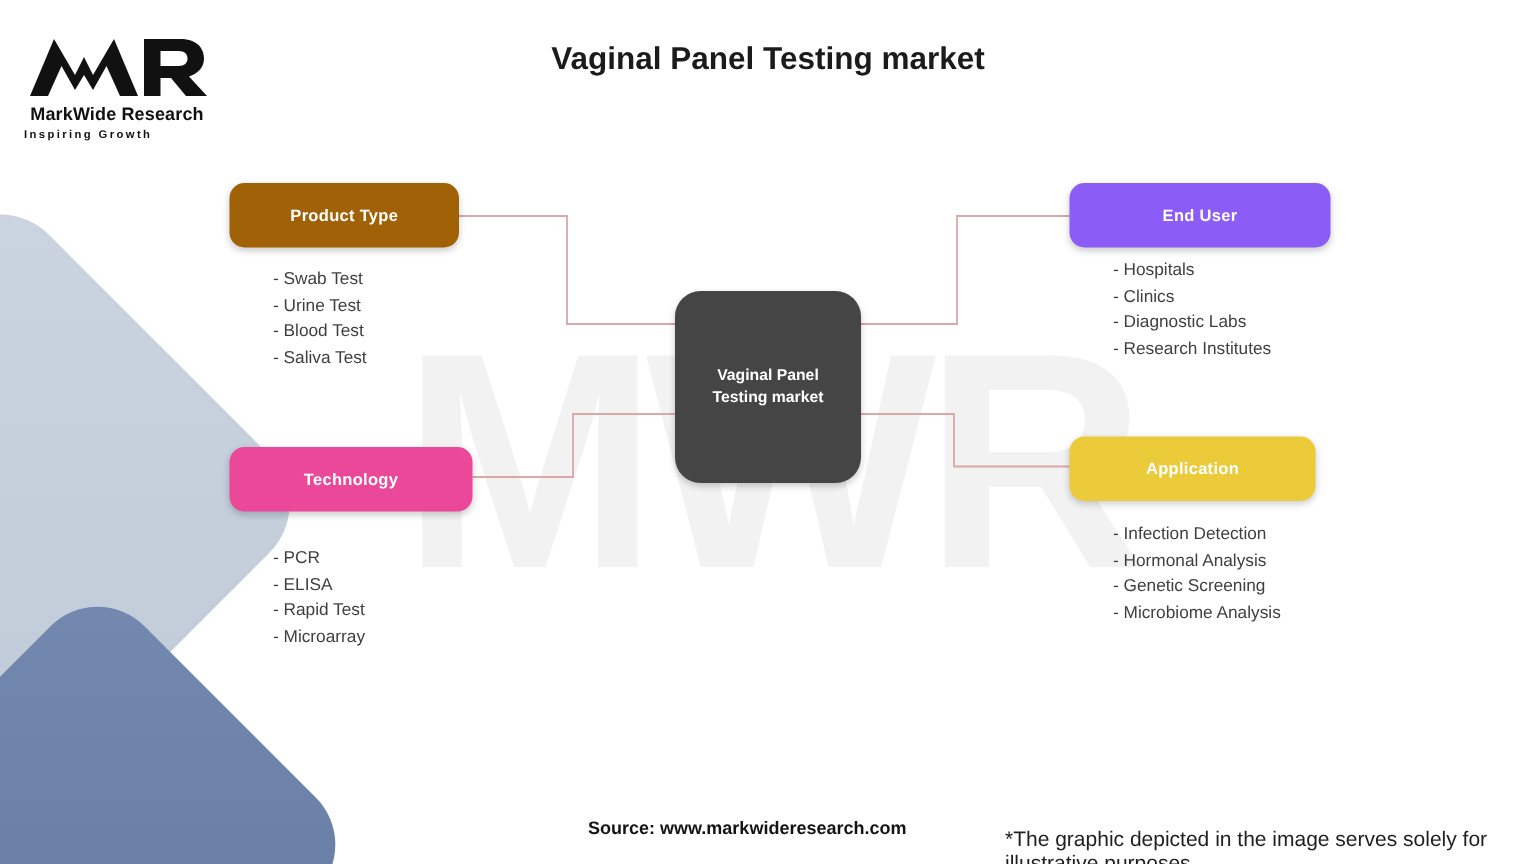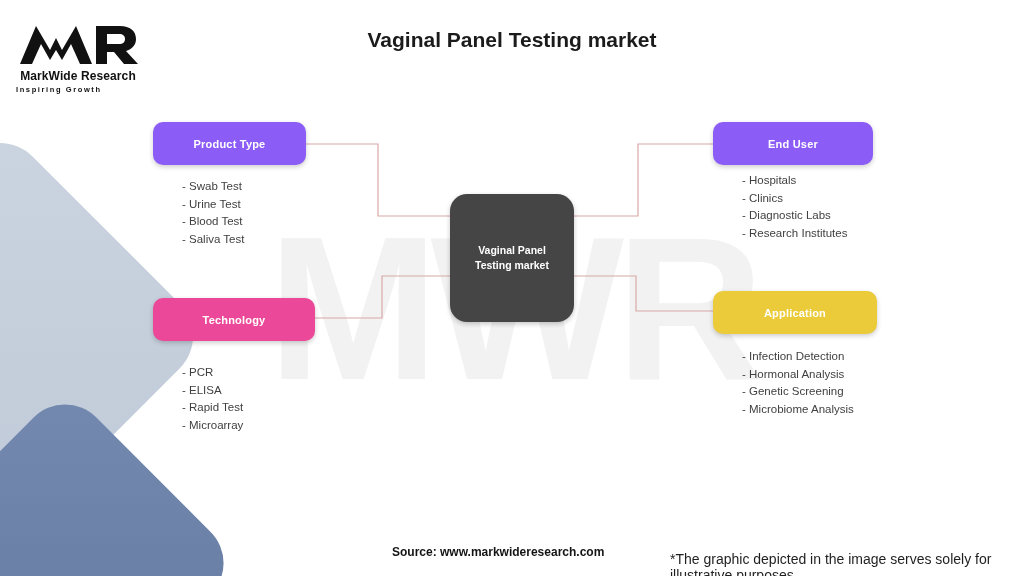--- a/index.html
+++ b/index.html
@@ -137,23 +137,23 @@
     justify-content: center;
     box-shadow: 0 2px 5px rgba(0,0,0,.20);
   }
   .pill-label {
     color: #ffffff;
     font-size: 11px;
     font-weight: bold;
     letter-spacing: .2px;
   }
 
-  .pill-product   { left: 153px; top: 122px; width: 153px; background: #8b5cf6; }
+  .pill-product   { left: 153px; top: 122px; width: 153px; background: #a16207; }
   .pill-tech      { left: 153px; top: 298px; width: 162px; background: #ec4899; }
-  .pill-enduser   { left: 713px; top: 122px; width: 160px; background: #8b5cf6; }
+  .pill-enduser   { left: 713px; top: 122px; width: 174px; background: #8b5cf6; }
   .pill-app       { left: 713px; top: 291px; width: 164px; background: #ebcb39; }
 
   
   .item-list {
     position: absolute;
     font-size: 11.5px;
     color: #3f3f3f;
     line-height: 17.5px;
     white-space: nowrap;
   }

